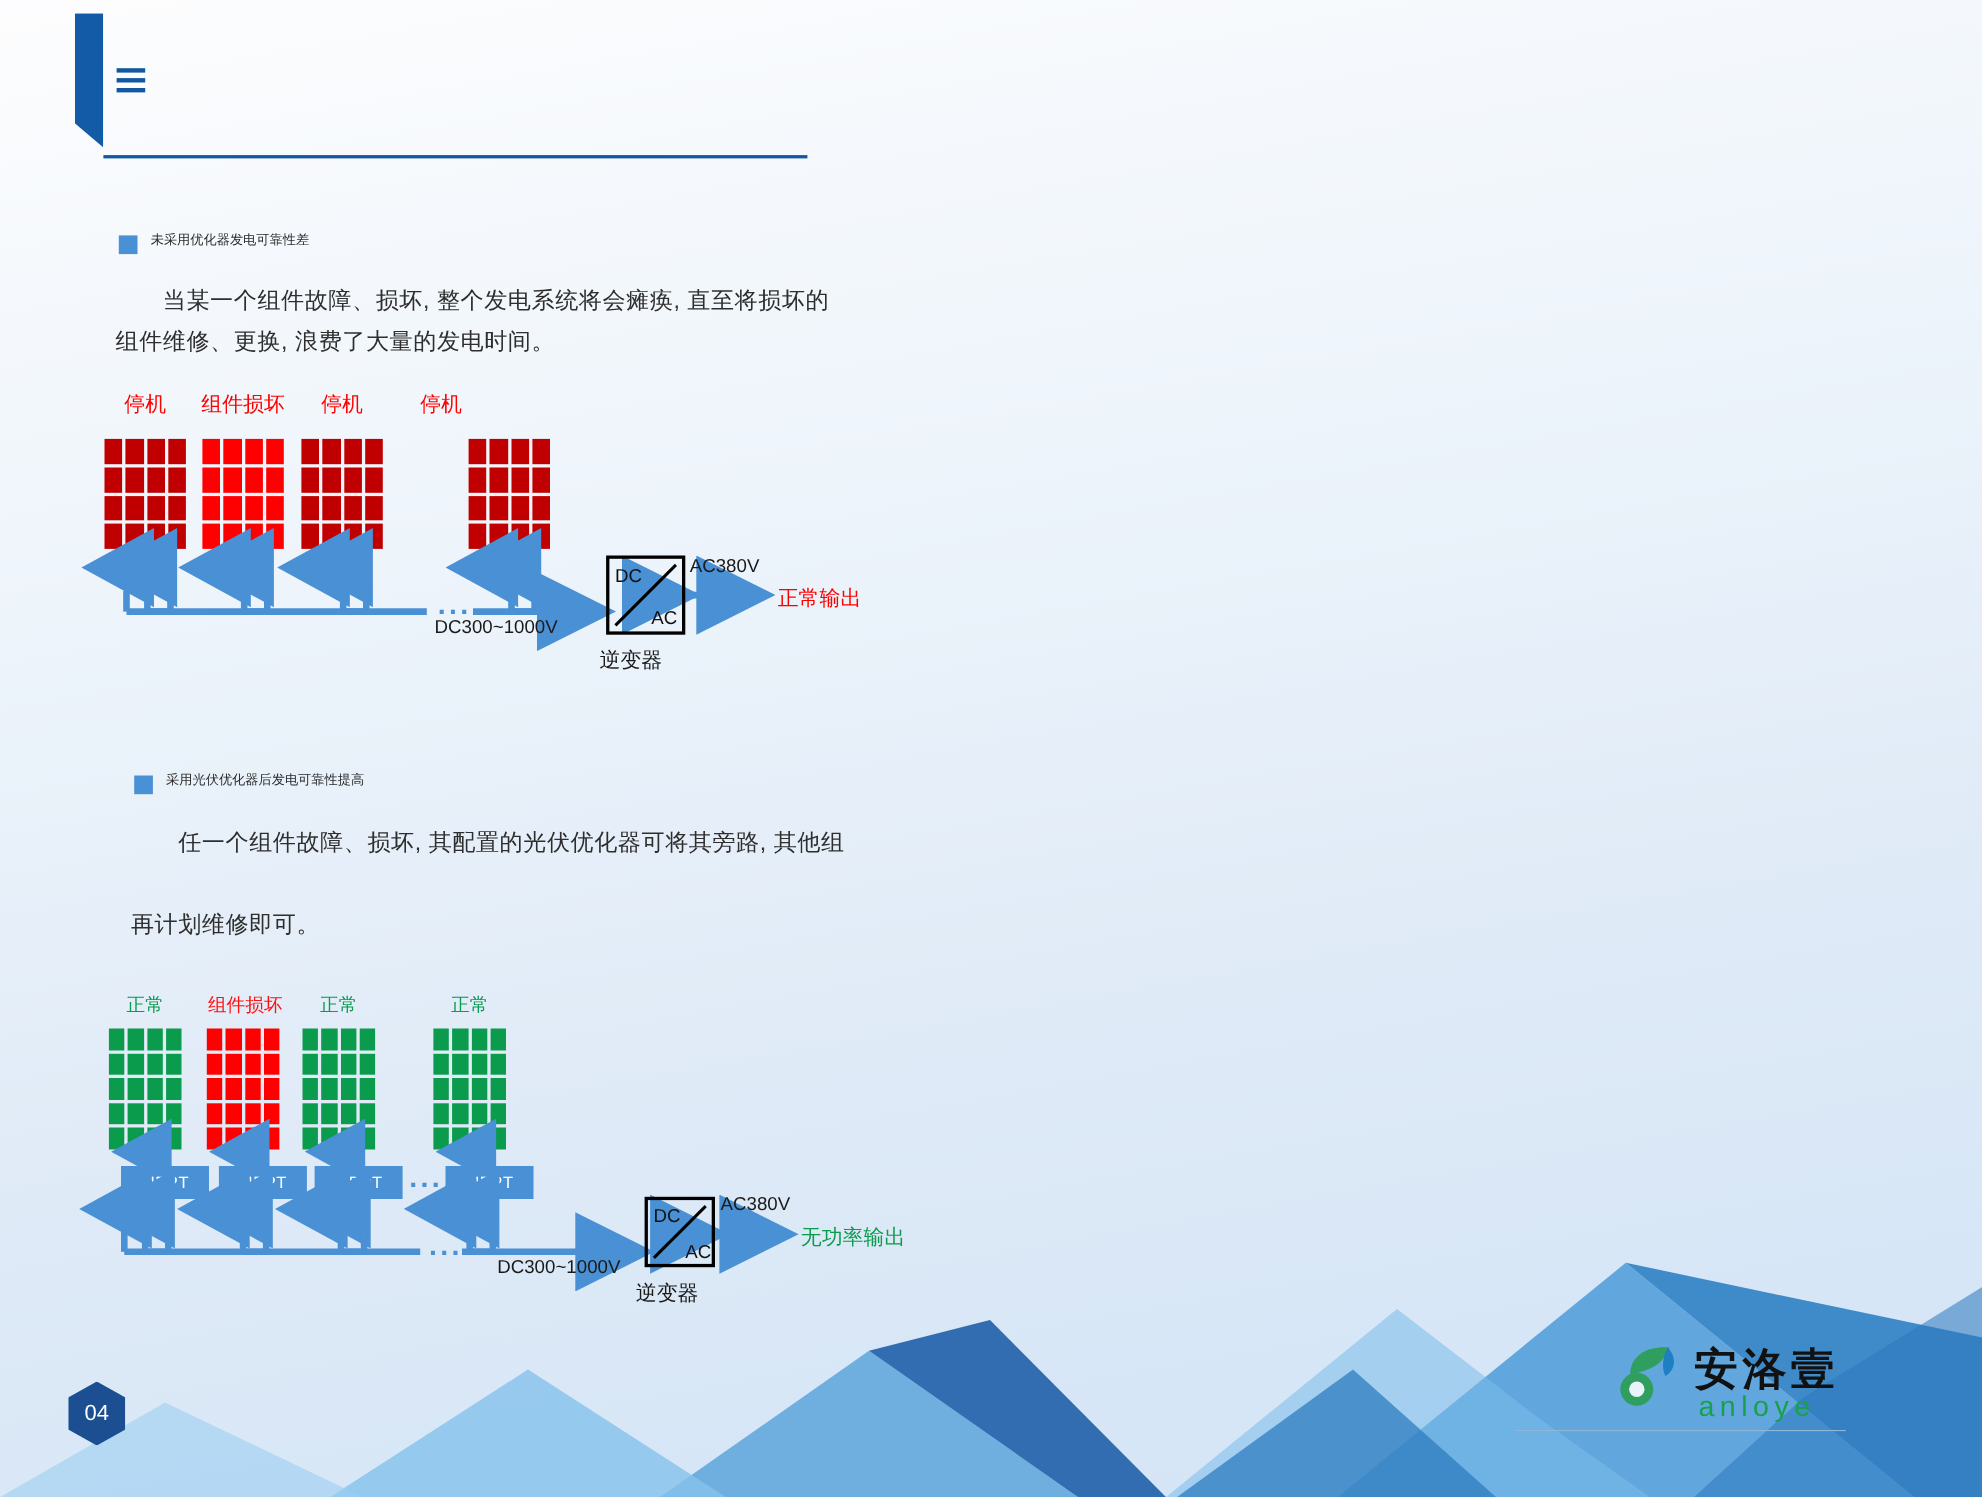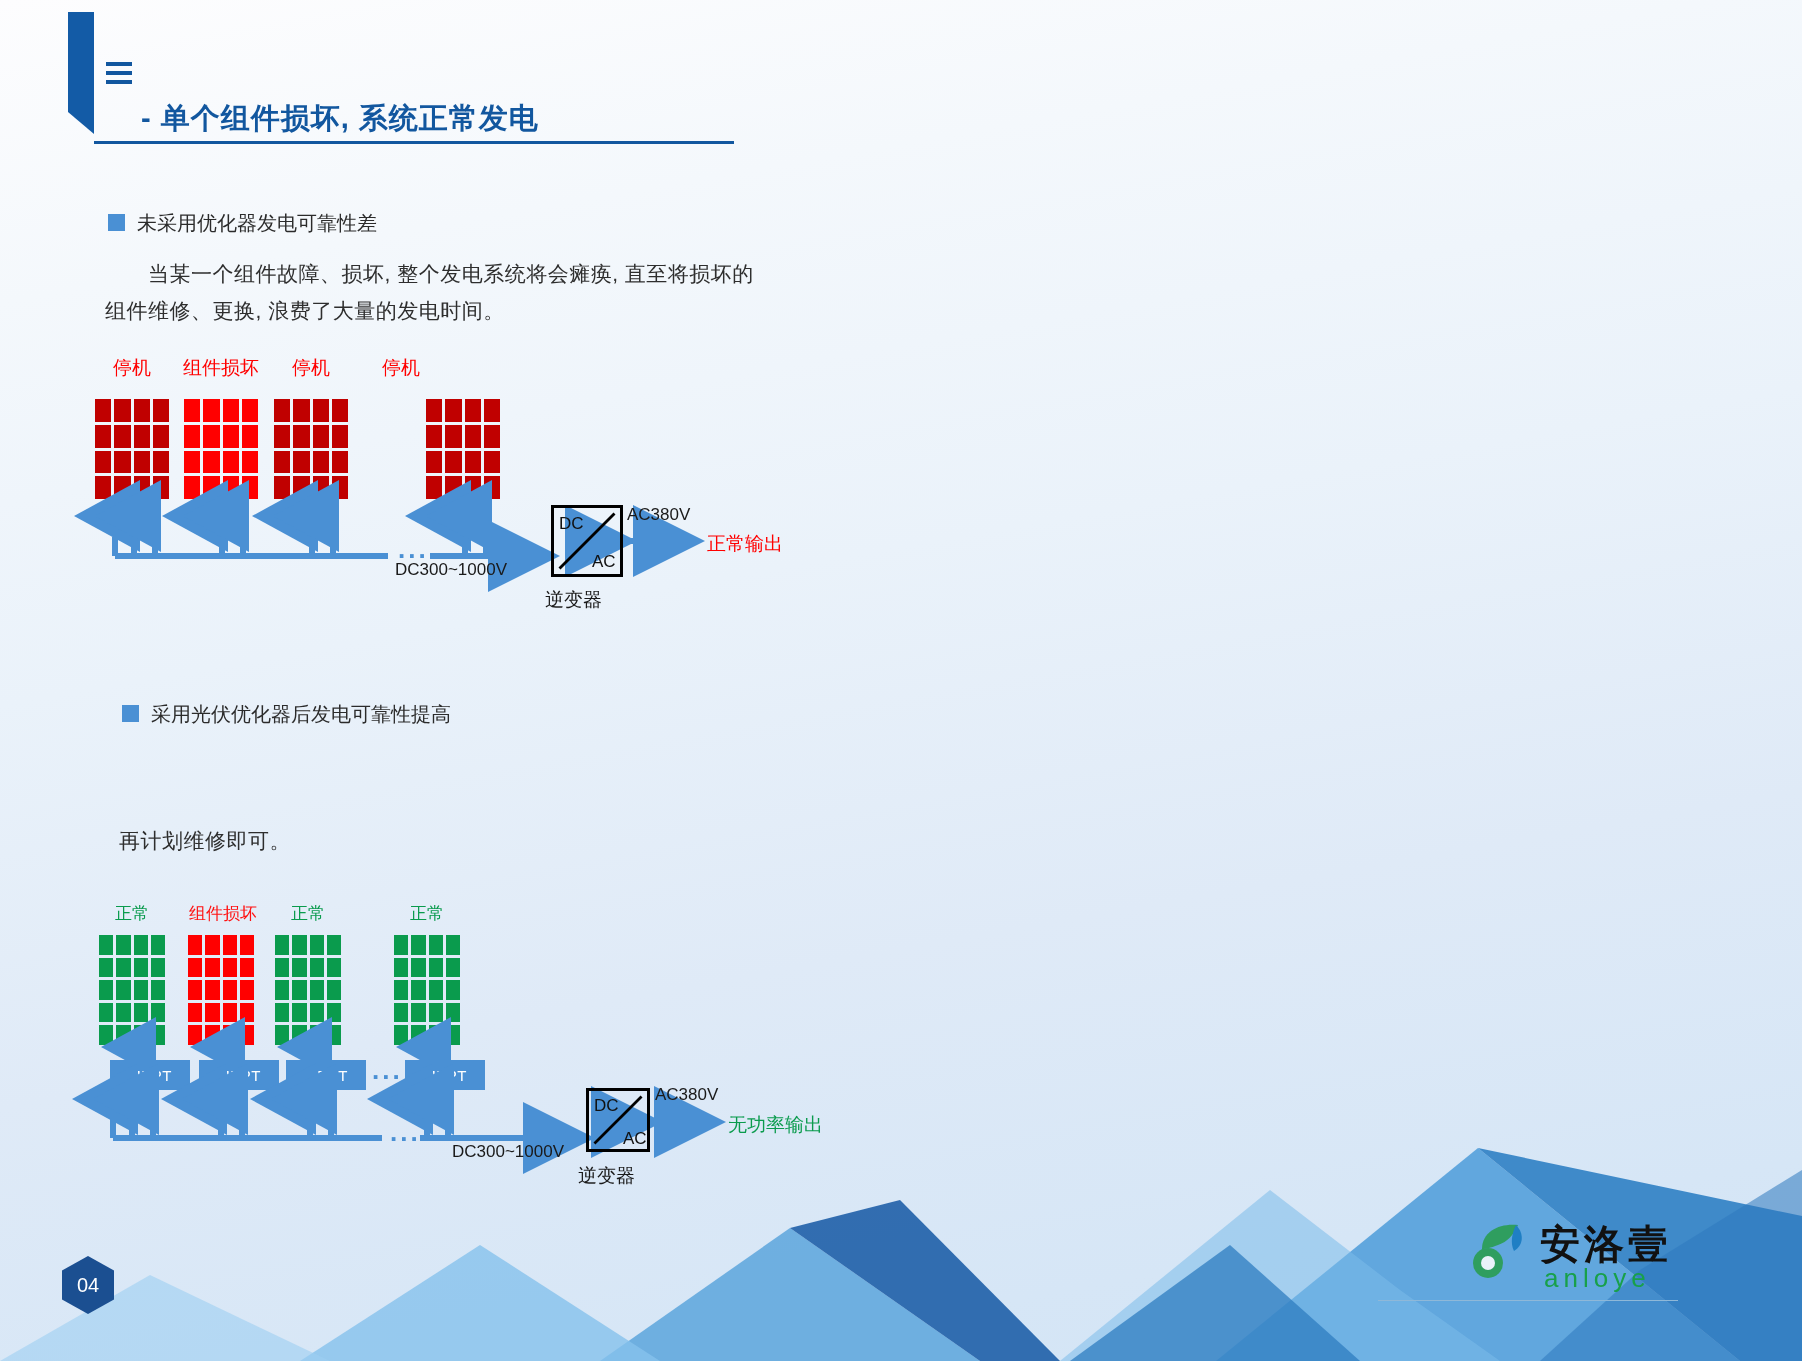--- a/index.html
+++ b/index.html
@@ -42,21 +42,21 @@
   .hdr-t2 {
     position: absolute; left: 141px; top: 99px;
     font-size: 29px; font-weight: bold; color: #12579f;
     letter-spacing: 1px; white-space: nowrap;
   }
   
   .sq {
     position: absolute; width: 17px; height: 17px; background: #4a90d4;
   }
   .sec-head {
-    position: absolute; font-size: 20px; color: #2b2b2b; white-space: nowrap; font-family: Liberation Serif, serif;
+    position: absolute; font-size: 12px; color: #2b2b2b; white-space: nowrap; font-family: Liberation Serif, serif;
   }
   .para {
     position: absolute; font-size: 21px; color: #2e2e2e;
     line-height: 37px; letter-spacing: .5px; white-space: nowrap;
   }
   
   .plabel {
     position: absolute; font-size: 17px; white-space: nowrap; text-align: center;
   }
   .plabel.red  { color: #ff0000; }
@@ -135,21 +135,20 @@
     <polygon points="0,331 150,245 330,331" fill="#9dcef1" opacity=".6"></polygon>
     <polygon points="1070,331 1230,215 1360,331" fill="#2e7cc0" opacity=".75"></polygon>
   </svg>
 
   <div class="hdr-bar"></div>
   <div class="hamb">
       <i></i>
       <i></i>
       <i></i>
     </div>
-  <div class="hdr-t2">- 单个组件损坏, 系统正常发电</div>
   <div class="hdr-line"></div>
 
   <div class="sq" style="left:108px;top:214px;"></div>
   <div class="sec-head" style="left:137px;top:210px;">未采用优化器发电可靠性差</div>
   <div class="para" style="left:105px;top:292px;">组件维修、更换, 浪费了大量的发电时间。</div>
   <div class="para" style="left:148px;top:255px;">当某一个组件故障、损坏, 整个发电系统将会瘫痪, 直至将损坏的</div>
 
   <div class="plabel red big" style="left:97px;top:355px;width:70px;">停机</div>
   <div class="plabel red big" style="left:177px;top:355px;width:88px;">组件损坏</div>
   <div class="plabel red big" style="left:276px;top:355px;width:70px;">停机</div>
@@ -277,20 +276,21 @@
     <span class="dc" style="left:5px;top:6px;">DC</span>
     <span class="ac" style="left:38px;top:44px;">AC</span>
   </div>
   <div class="lbl" style="left:627px;top:505px;">AC380V</div>
   <div class="lbl" style="left:395px;top:560px;">DC300~1000V</div>
   <div class="lbl cap" style="left:545px;top:587px;">逆变器</div>
   <div class="lbl redtxt" style="left:707px;top:531px;">正常输出</div>
 
   <div class="sq" style="left:122px;top:705px;"></div>
   <div class="sec-head" style="left:151px;top:701px;">采用光伏优化器后发电可靠性提高</div>
+  <div class="para" style="left:162px;top:748px;">任一个组件故障、损坏, 其配置的光伏优化器可将其旁路, 其他组</div>
   <div class="para" style="left:119px;top:822px;">再计划维修即可。</div>
 
   <div class="plabel grn" style="left:100px;top:902px;width:64px;">正常</div>
   <div class="plabel dred" style="left:184px;top:902px;width:78px;">组件损坏</div>
   <div class="plabel grn" style="left:276px;top:902px;width:64px;">正常</div>
   <div class="plabel grn" style="left:395px;top:902px;width:64px;">正常</div>
 
   <div class="panel" style="left:99px;top:935px;width:66px;height:110px;grid-template-columns:repeat(4,1fr);grid-template-rows:repeat(5,1fr);">
     <div class="cell" style="background:#0a9b4d"></div>
       <div class="cell" style="background:#0a9b4d"></div>

